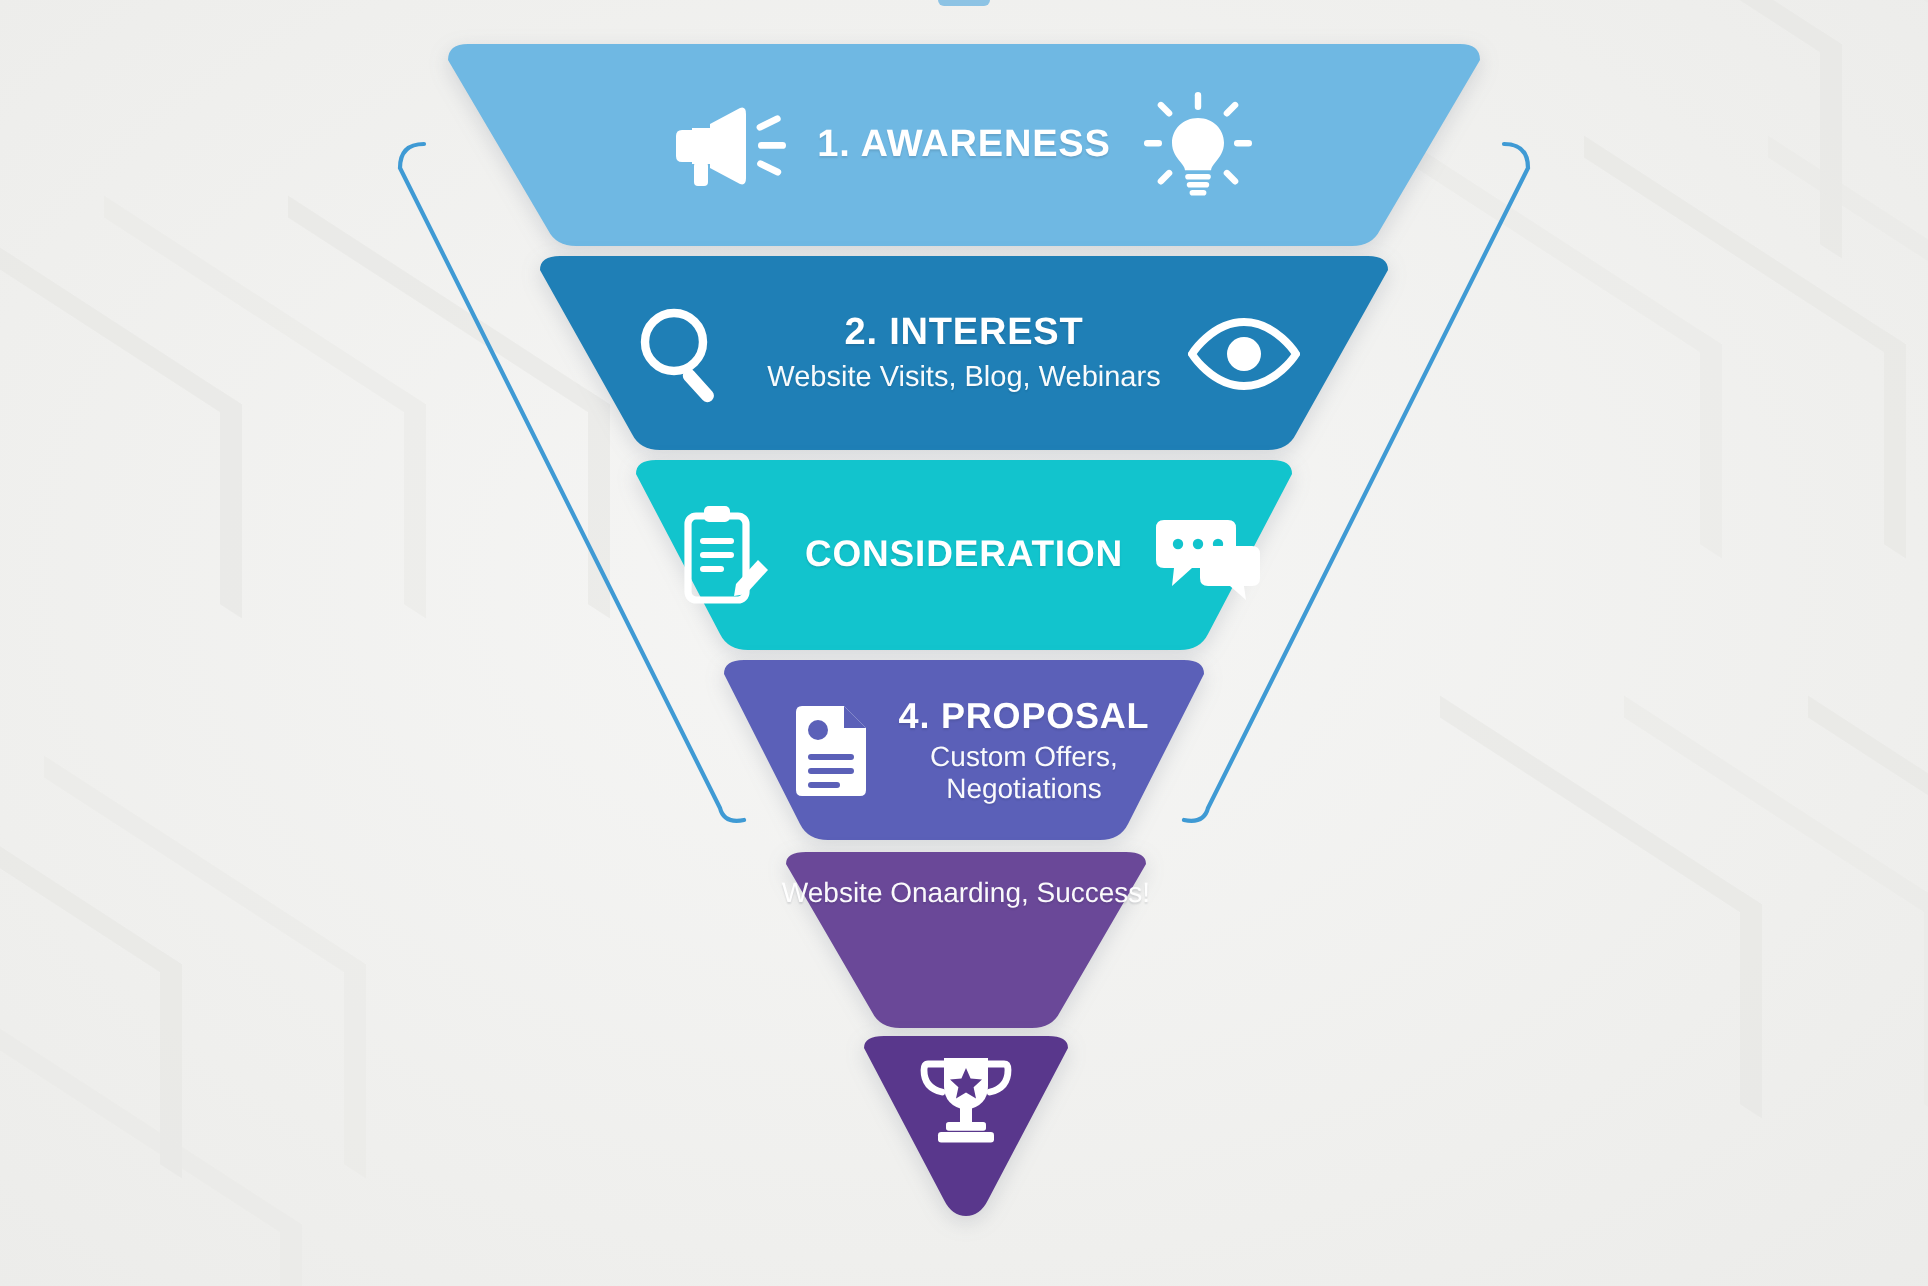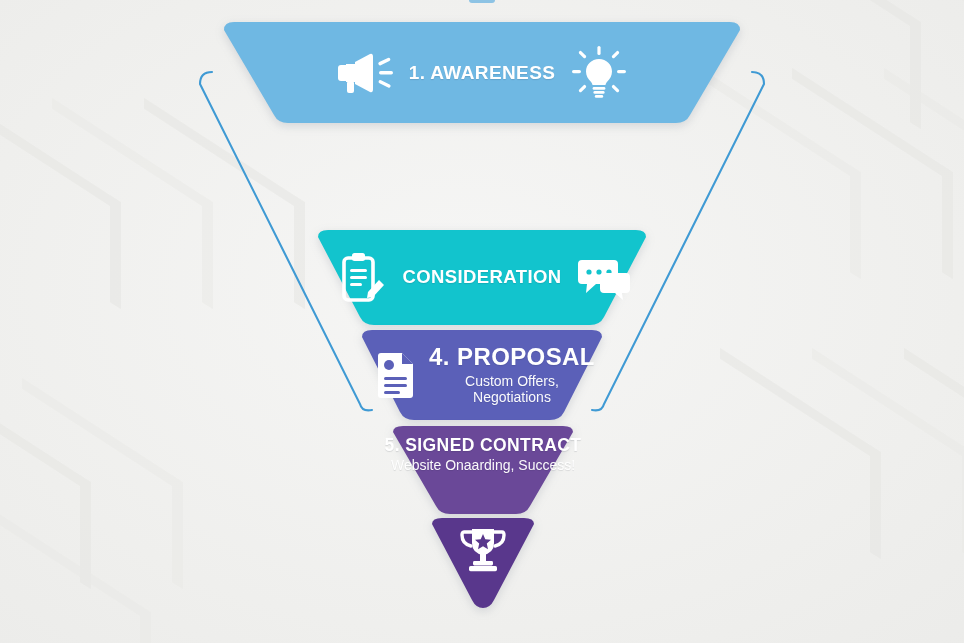--- a/index.html
+++ b/index.html
@@ -69,21 +69,21 @@
   }
   .ico svg{display:block;fill:#ffffff;}
 
   
   #tier-1 .tier-title{font-size:19px;}
   #tier-1 .tier-sub{font-size:14.5px;margin-top:3px;}
   #tier-2 .tier-title{font-size:19px;}
   #tier-2 .tier-sub{font-size:14.5px;margin-top:3px;}
   #tier-3 .tier-title{font-size:18.5px;}
   #tier-3 .tier-sub{font-size:14.5px;margin-top:4px;}
-  #tier-4 .tier-title{font-size:24px;}
+  #tier-4 .tier-title{font-size:18px;}
   #tier-4 .tier-sub{font-size:14px;margin-top:3px;}
   #tier-5 .tier-title{font-size:17.5px;}
   #tier-5 .tier-sub{font-size:14px;margin-top:3px;}
 
   #tier-5 .tier-inner{overflow:visible;}
   #tier-5 .tier-text{position:relative;left:0;}
 
   
   #bracket{position:absolute;left:0;top:0;width:964px;height:643px;z-index:2;pointer-events:none;}
 
@@ -167,20 +167,43 @@
           <rect x="45" y="24" width="9" height="3.2" rx="1.6"></rect>
           <rect x="6" y="7" width="9" height="3.2" rx="1.6" transform="rotate(45 10.5 8.6)"></rect>
           <rect x="39" y="7" width="9" height="3.2" rx="1.6" transform="rotate(-45 43.5 8.6)"></rect>
           <rect x="6" y="41" width="9" height="3.2" rx="1.6" transform="rotate(-45 10.5 42.6)"></rect>
           <rect x="39" y="41" width="9" height="3.2" rx="1.6" transform="rotate(45 43.5 42.6)"></rect>
         </svg>
       </span>
     </div>
   </div>
 
+  <div class="tier" id="tier-2" style="left:264px;top:128px;width:436px;height:97px;">
+    <svg class="tier-shape" viewBox="0 0 436 97" preserveAspectRatio="none">
+      <path d="M 6,7 Q 6,0 16,0 L 420,0 Q 430,0 430,7 L 384,89 Q 380,97 370,97 L 66,97 Q 56,97 52,89 Z" fill="#1f7fb6"></path>
+    </svg>
+    <div class="tier-inner">
+      <span class="ico" style="width:64px;">
+        <svg width="50" height="50" viewBox="0 0 50 50">
+          <circle cx="20" cy="19" r="14.5" fill="none" stroke="#ffffff" stroke-width="4.2"></circle>
+          <rect x="29" y="31" width="6.5" height="20" rx="3.2" transform="rotate(-42 32 41)"></rect>
+        </svg>
+      </span>
+      <div class="tier-text">
+        <span class="tier-title">2. INTEREST</span>
+        <span class="tier-sub">Website Visits, Blog, Webinars</span>
+      </div>
+      <span class="ico" style="width:64px;">
+        <svg width="56" height="36" viewBox="0 0 56 36">
+          <path d="M28,2 C12,2 2,18 2,18 C2,18 12,34 28,34 C44,34 54,18 54,18 C54,18 44,2 28,2 Z" fill="none" stroke="#ffffff" stroke-width="4"></path>
+          <circle cx="28" cy="18" r="8.5"></circle>
+        </svg>
+      </span>
+    </div>
+  </div>
 
   <div class="tier" id="tier-3" style="left:312px;top:230px;width:340px;height:95px;">
     <svg class="tier-shape" viewBox="0 0 340 95" preserveAspectRatio="none">
       <path d="M 6,7 Q 6,0 16,0 L 324,0 Q 334,0 334,7 L 292,87 Q 288,95 278,95 L 62,95 Q 52,95 48,87 Z" fill="#12c4cd"></path>
     </svg>
     <div class="tier-inner">
       <span class="ico" style="width:62px;">
         <svg width="50" height="52" viewBox="0 0 50 52">
           <rect x="8" y="6" width="29" height="42" rx="4" fill="none" stroke="#ffffff" stroke-width="3.6"></rect>
           <rect x="16" y="1" width="13" height="8" rx="2.5"></rect>
@@ -229,21 +252,20 @@
       </div>
     </div>
   </div>
 
   <div class="tier" id="tier-5" style="left:388px;top:426px;width:190px;height:88px;">
     <svg class="tier-shape" viewBox="0 0 190 88" preserveAspectRatio="none">
       <path d="M 5,6 Q 5,0 15,0 L 175,0 Q 185,0 185,6 L 142,80 Q 138,88 128,88 L 62,88 Q 52,88 48,80 Z" fill="#6a4898"></path>
     </svg>
     <div class="tier-inner" style="align-items:flex-start;padding-top:19px;">
       <div class="tier-text">
-        <span class="tier-title">5. SIGNED CONTRACT</span>
         <span class="tier-sub">Website Onaarding, Success!</span>
       </div>
     </div>
   </div>
 
   <div class="tier" id="tier-6" style="left:428px;top:518px;width:110px;height:90px;">
     <svg class="tier-shape" viewBox="0 0 110 90" preserveAspectRatio="none">
       <path d="M 4,6 Q 4,0 14,0 L 96,0 Q 106,0 106,6 L 66,82 Q 62,90 55,90 Q 48,90 44,82 Z" fill="#59378c"></path>
     </svg>
     <div class="tier-inner" style="align-items:flex-start;padding-top:18px;">

